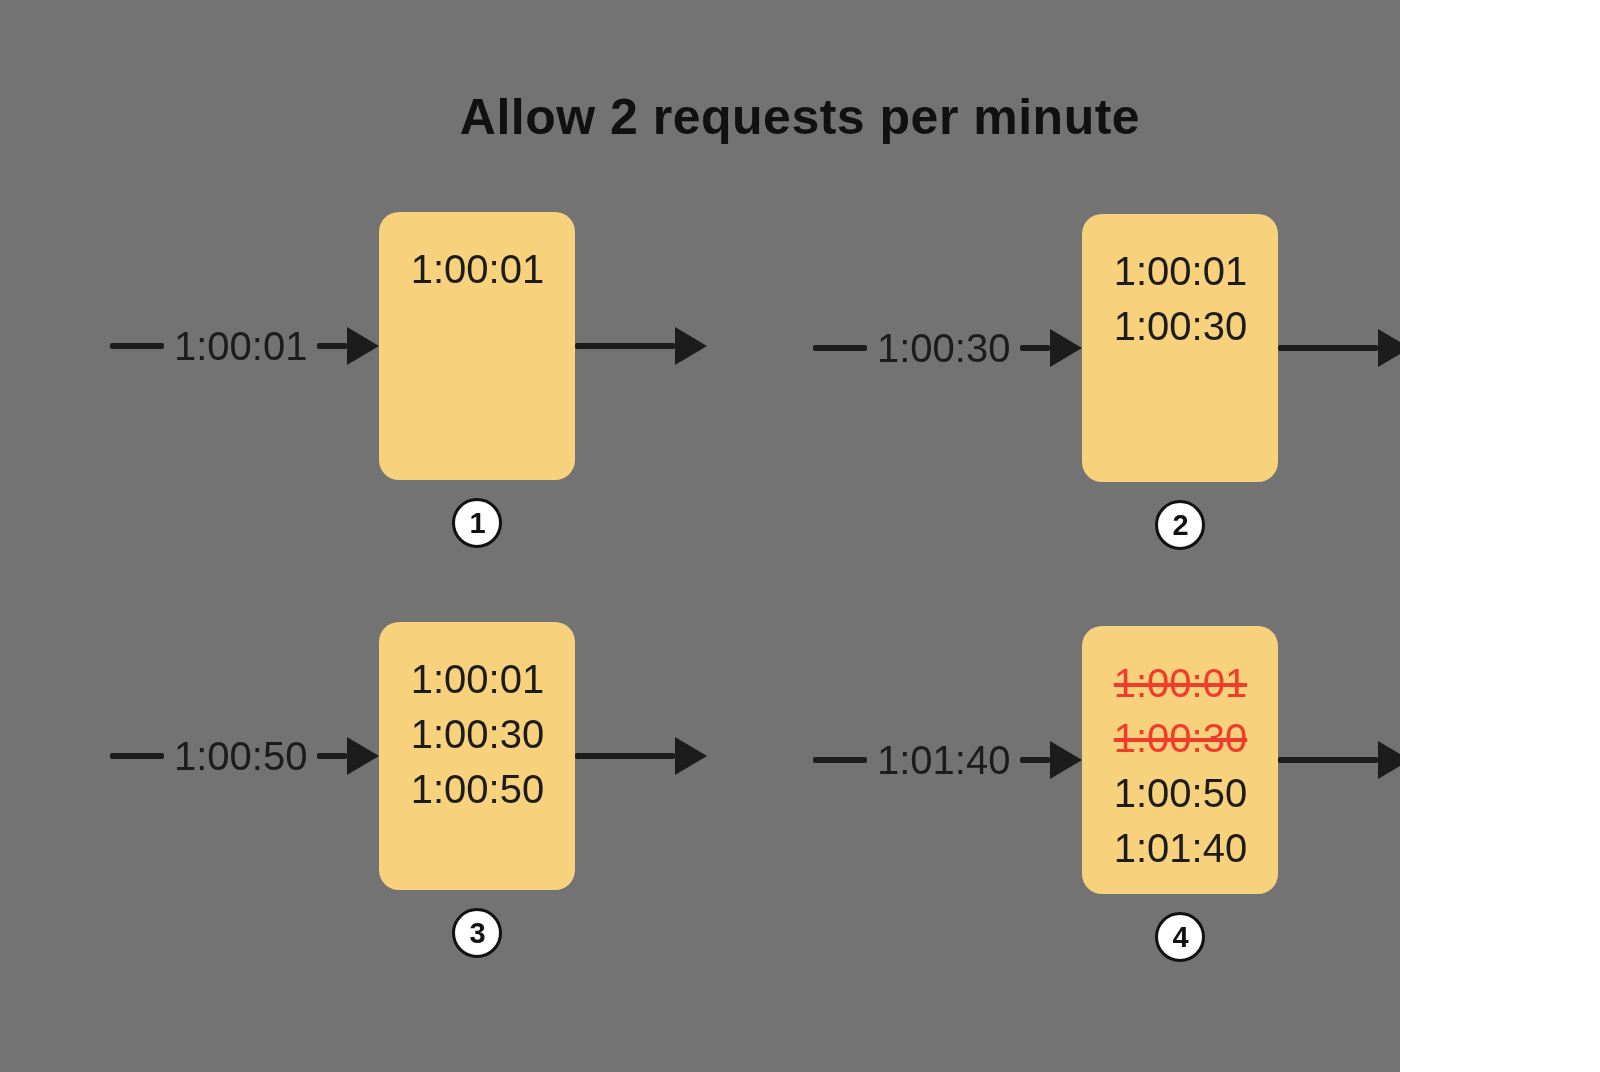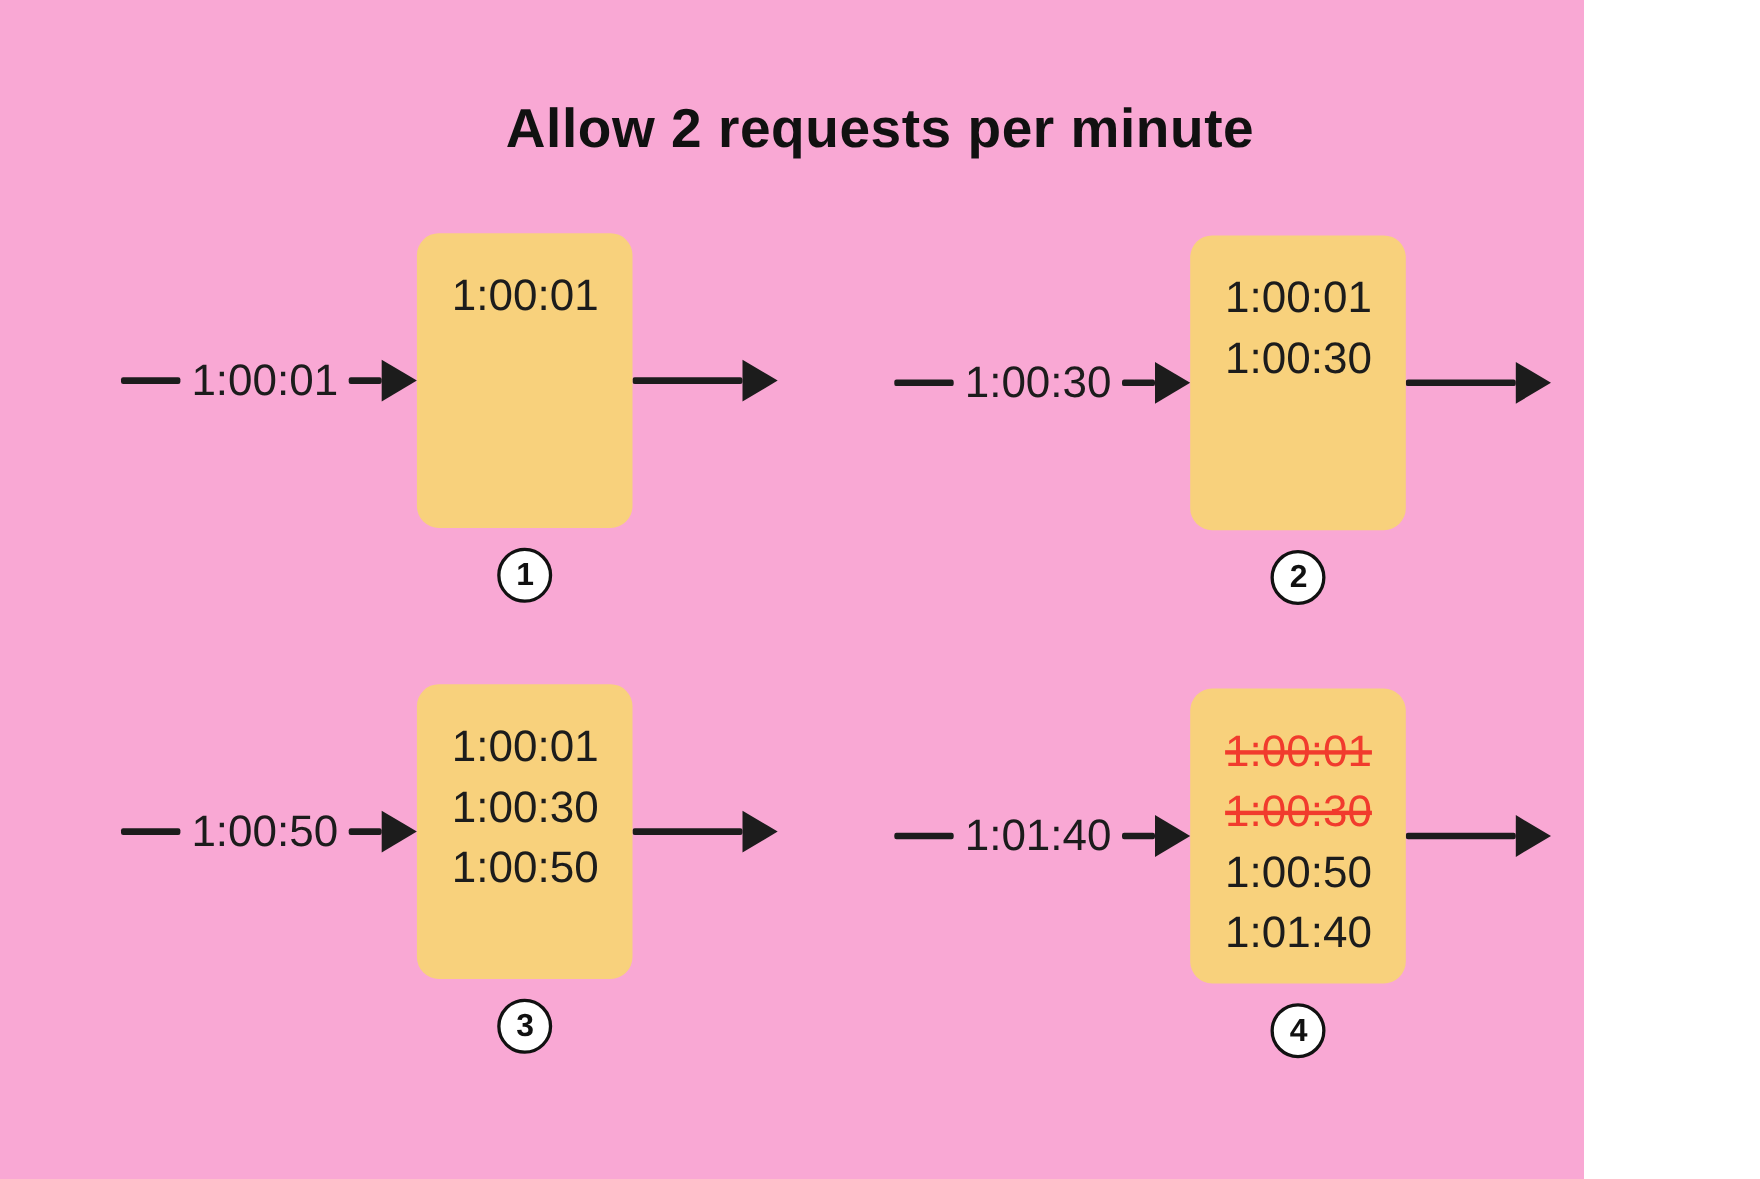--- a/index.html
+++ b/index.html
@@ -6,23 +6,22 @@
     margin: 0;
     padding: 0;
     background: #ffffff;
     font-family: "Liberation Sans", sans-serif;
     color: #1c1c1c;
   }
   #canvas {
     position: relative;
     width: 1400px;
     height: 1072px;
-    background: #f9a8d4;
+    background: #737373;
     overflow: hidden;
-    padding-left: 40px;
   }
   .title {
     position: absolute;
     top: 88px;
     left: 0;
     width: 1600px;
     text-align: center;
     font-size: 50px;
     font-weight: bold;
     letter-spacing: 0.5px;

